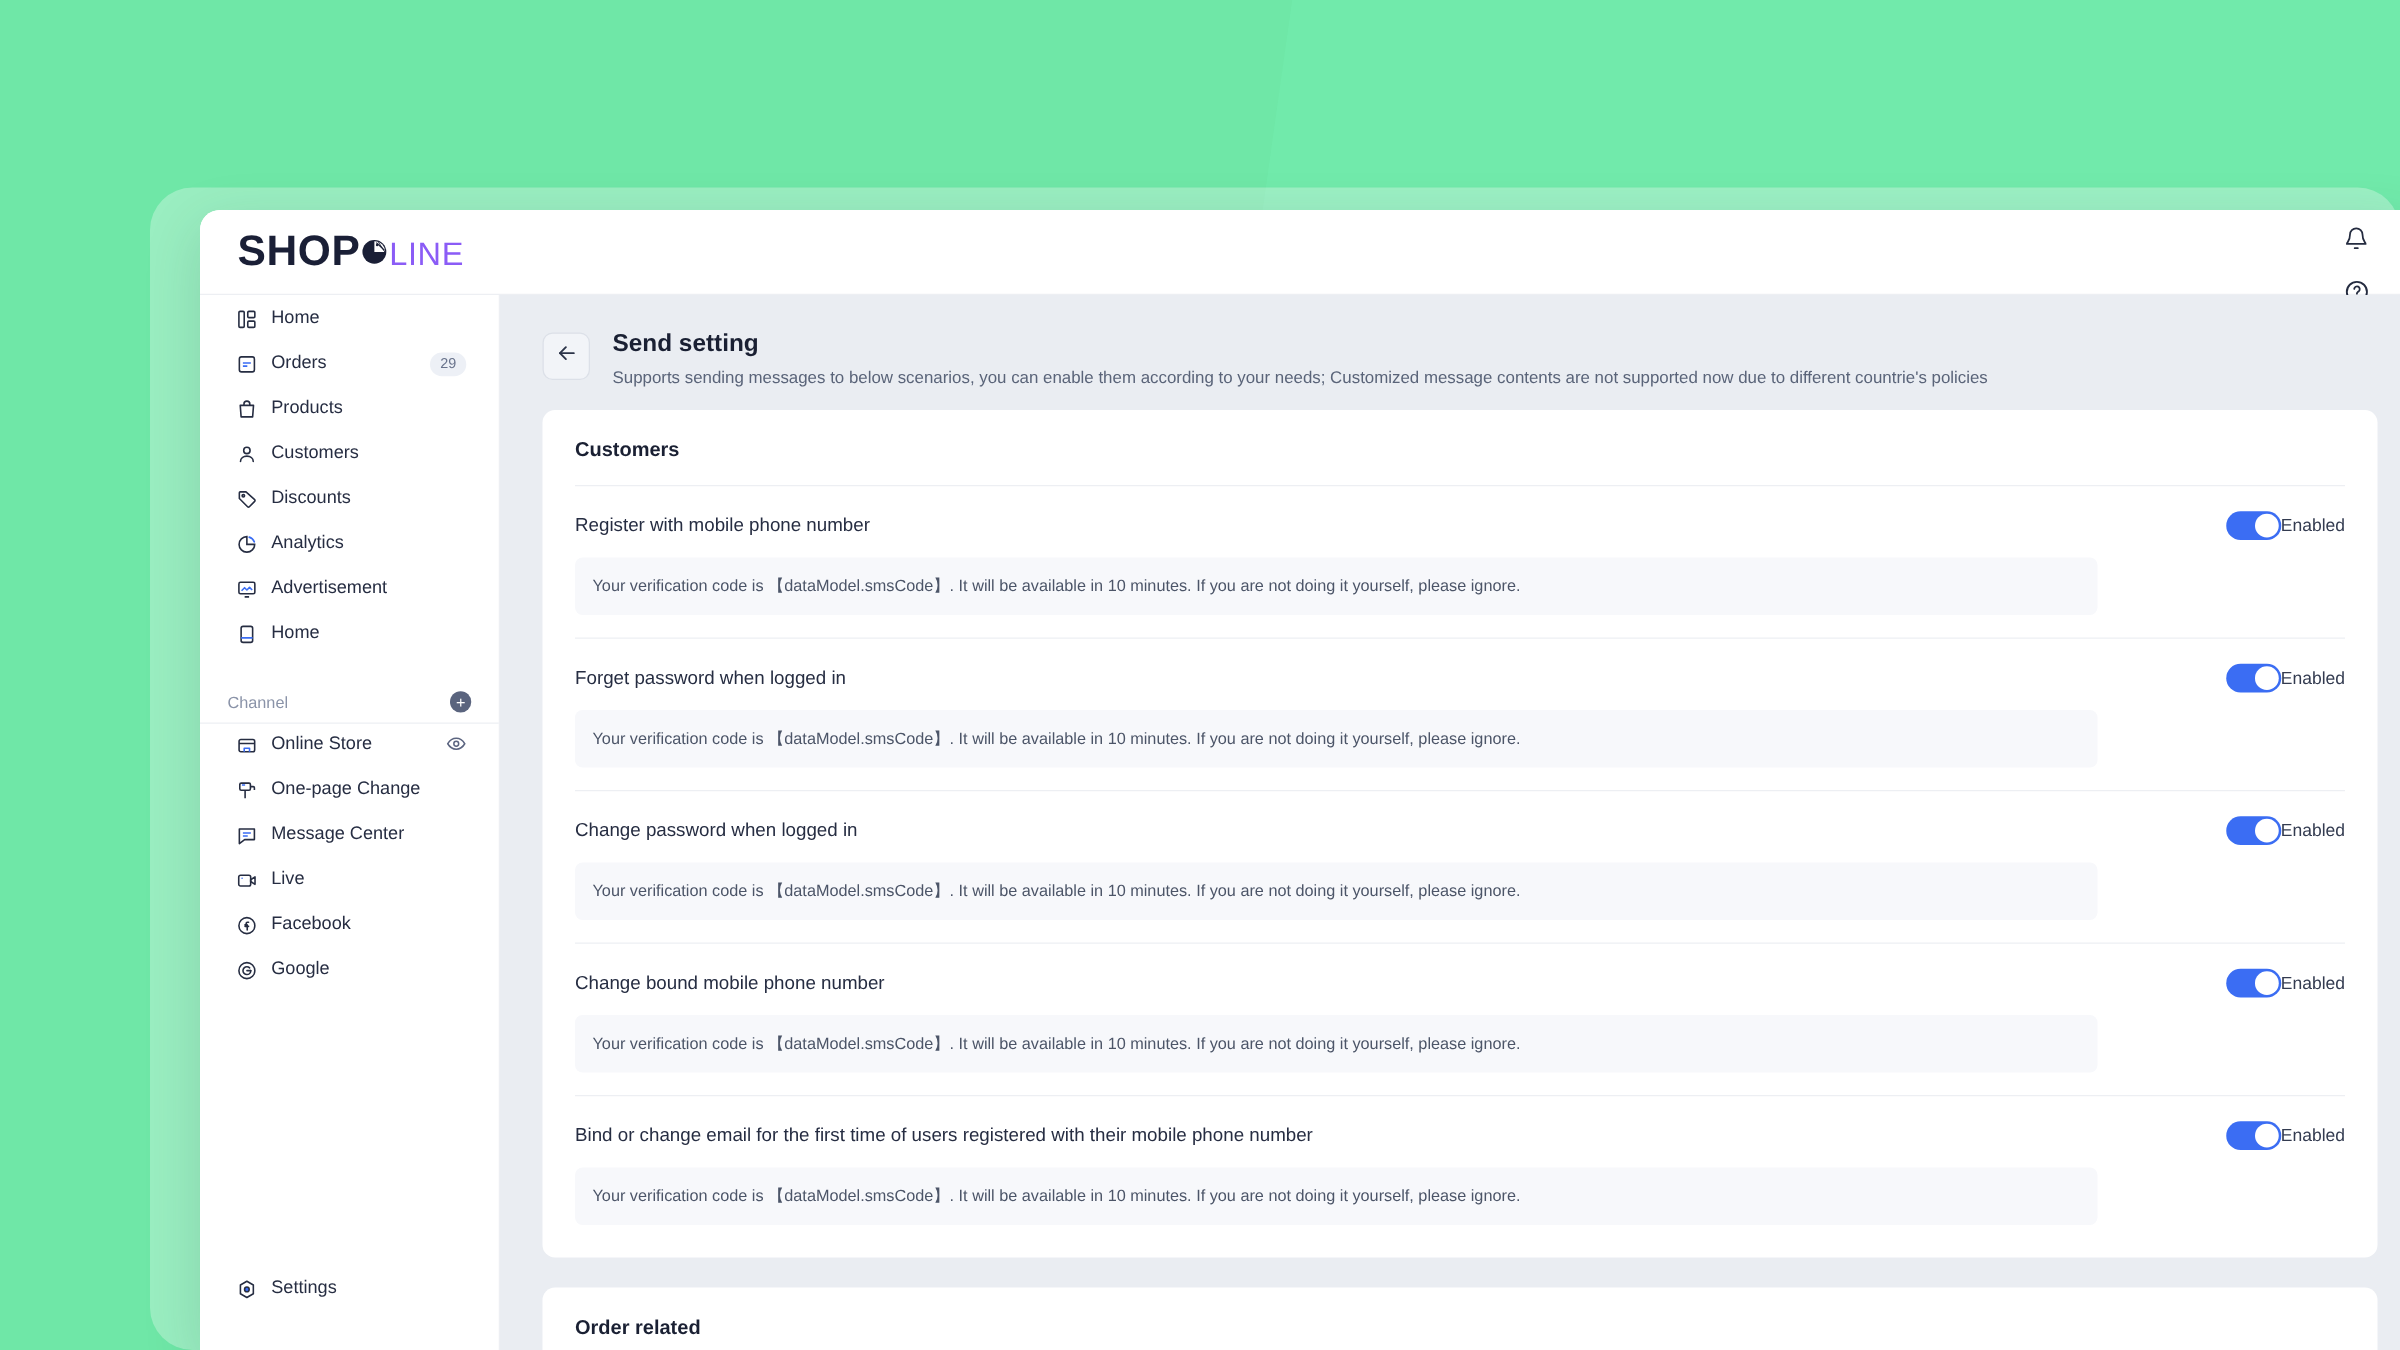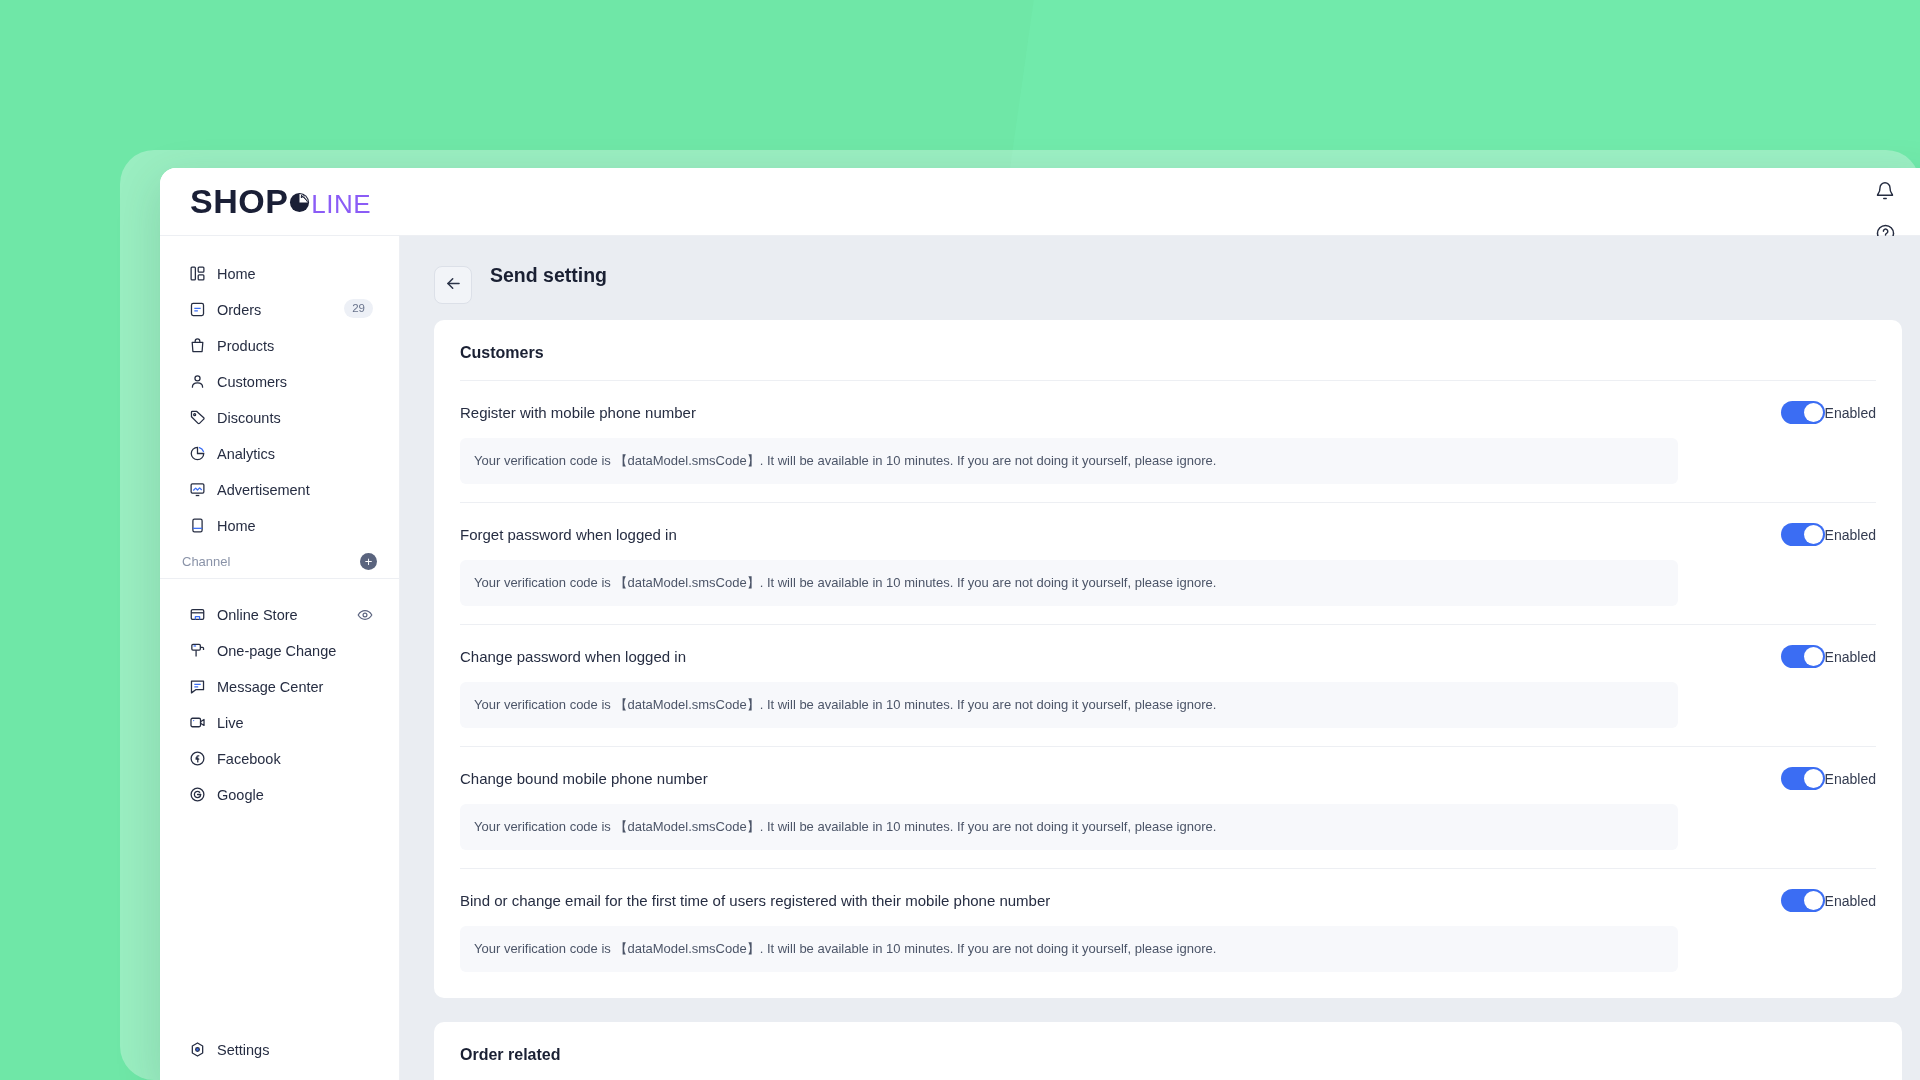--- a/index.html
+++ b/index.html
@@ -126,21 +126,21 @@
     flex: 0 0 240px;
     background: #fff;
     border-right: 1px solid #EDEFF3;
     display: flex;
     flex-direction: column;
     padding-top: 10px;
   }
   .nav-item {
     height: 36px;
     display: flex;
-    align-items: flex-end;
+    align-items: flex-start;
     gap: 11px;
     padding: 0 20px 0 22px;
     margin: 0 6px;
     border-radius: 7px;
     cursor: pointer;
   }
   .nav-icon {
     width: 18px; height: 18px;
     flex: 0 0 18px;
     display: flex; align-items: center; justify-content: center;
@@ -515,20 +515,21 @@
         <div class="back-btn">
           <span>
             <svg width="19" height="19" viewBox="0 0 24 24" fill="none" stroke="#2B3348" stroke-width="1.9" stroke-linecap="round" stroke-linejoin="round">
               <path d="M19 12H5"></path>
                 <path d="M11 6l-6 6 6 6"></path>
             </svg>
           </span>
         </div>
         <div>
           <div class="page-title">Send setting</div>
+          <div class="page-sub">Supports sending messages to below scenarios, you can enable them according to your needs; Customized message contents are not supported now due to different countrie's policies</div>
         </div>
       </div>
 
       <div class="card">
         <div class="card-title">Customers</div>
         <div class="card-sep"></div>
 
         <div class="setting-row">
           <div class="row-head">
             <span class="row-label">Register with mobile phone number</span>

